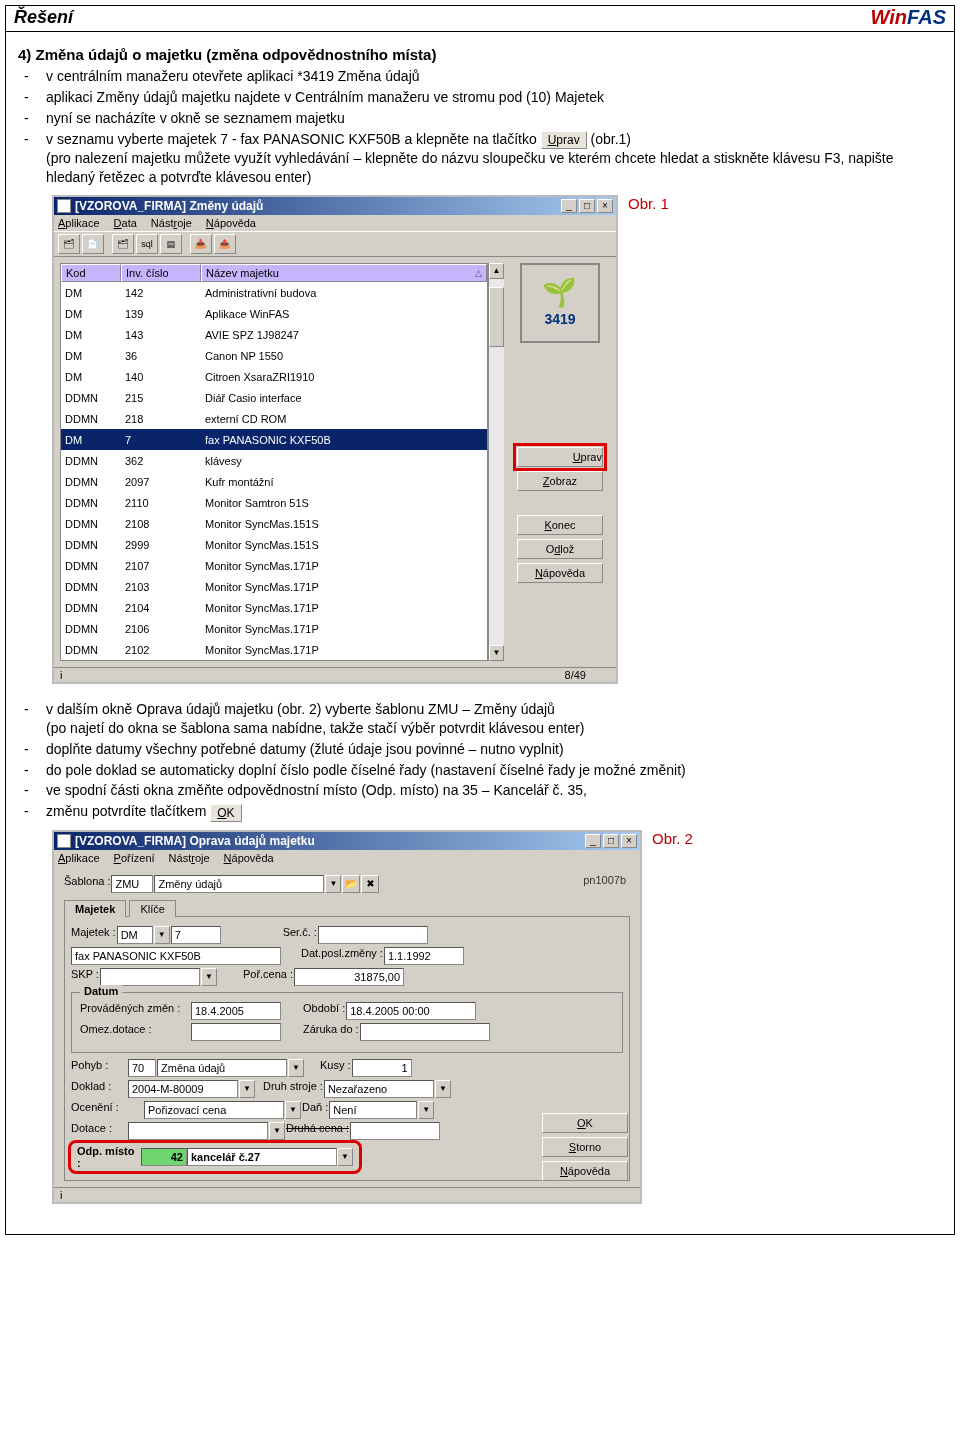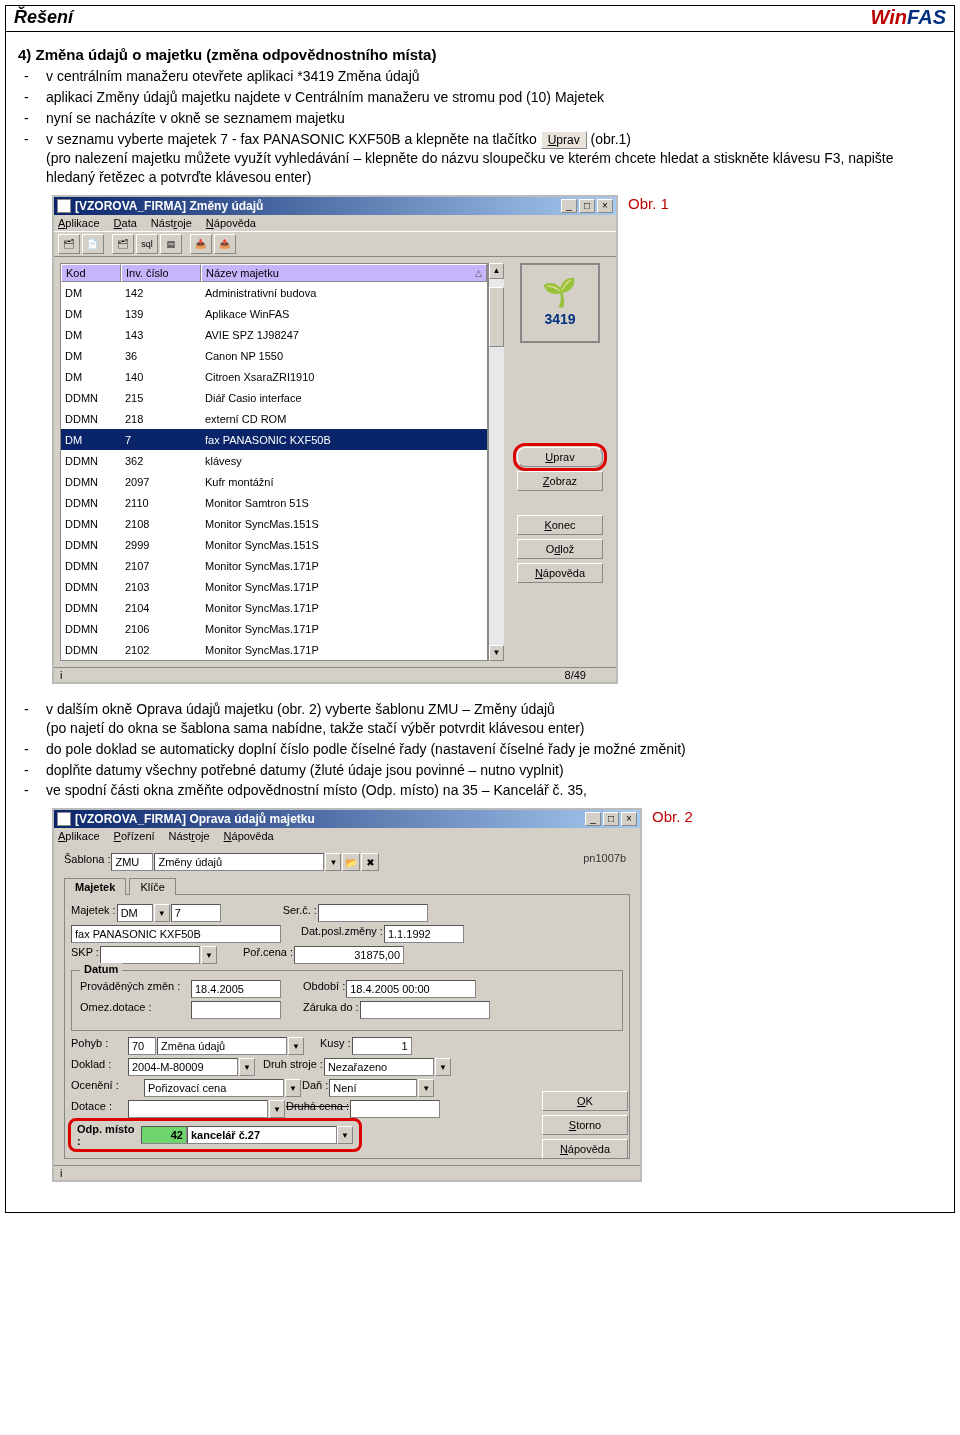--- a/index.html
+++ b/index.html
@@ -47,21 +47,21 @@
   .grid-scroll-v .arw { height:16px; background:#d4d0c8; border:1px solid #888; border-top-color:#fff; border-left-color:#fff; text-align:center; line-height:14px; font-size:8px; }
   .grid-scroll-v .track { flex:1; background:#e8e8e8; position:relative; }
   .grid-scroll-v .thumb { position:absolute; top:8px; left:0; right:0; height:60px; background:#d4d0c8; border:1px solid #888; border-top-color:#fff; border-left-color:#fff;}
   .grid-container { display:flex; }
   .right-panel { width:100px; display:flex; flex-direction:column; align-items:center; gap:4px; }
   .logo3419 { width:80px; height:80px; border:2px solid #888; display:flex; flex-direction:column; align-items:center; justify-content:center; margin-bottom:6px; background:#d4d0c8; }
   .logo3419 .plant { font-size:28px; line-height:1; }
   .logo3419 .lnum { font-weight:bold; color:#003080; font-size:14px; margin-top:4px;}
   .side-btn { width:86px; background:#d4d0c8; border:1px solid #888; border-top-color:#fff; border-left-color:#fff; padding:3px 0; text-align:center; font-size:11px; }
   .side-btn u { text-decoration: underline; }
-  .side-highlight { outline: 3px solid #d00; outline-offset: 1px; border-radius: 8px; }
+  .side-highlight { outline: 3px solid #d00; outline-offset: 1px; border-radius: 0; text-align: right; }
   .win-status { display:flex; justify-content:space-between; padding:1px 6px; border-top:1px solid #888; font-size:11px; }
   .win-status .pagecount { padding-right:24px; }
   
   .win2 { width: 590px; }
   .form-body { padding: 6px 10px; }
   .form-row { display:flex; align-items:flex-start; margin:3px 0; gap:1px; }
   .lbl { font-size:11px; }
   .input-box { background:#fff; border:1px solid #888; border-top-color:#555; border-left-color:#555; padding:1px 3px; font-size:11px; height:18px; display:flex; align-items:center; }
   .dropdown-arrow { width:16px; height:18px; background:#d4d0c8; border:1px solid #888; border-top-color:#fff; border-left-color:#fff; display:flex;align-items:center;justify-content:center; font-size:8px; }
   .icon-small { width:18px; height:18px; background:#d4d0c8; border:1px solid #888; border-top-color:#fff; border-left-color:#fff; display:flex;align-items:center;justify-content:center; font-size:10px; }
@@ -262,23 +262,27 @@
         </div>
       </div>
       <div class="figref">Obr. 1</div>
     </div>
 
     <ul class="dash-list">
       <li>
         <span>v dalším okně Oprava údajů majetku (obr. 2) vyberte šablonu ZMU – Změny údajů</span><br>
         <span>(po najetí do okna se šablona sama nabídne, takže stačí výběr potvrdit klávesou enter)</span>
       </li>
+      <li>doplňte datumy všechny potřebné datumy (žluté údaje jsou povinné – nutno vyplnit)</li>
       <li>do pole doklad se automaticky doplní číslo podle číselné řady (nastavení číselné řady je možné změnit)</li>
-      <li>doplňte datumy všechny potřebné datumy (žluté údaje jsou povinné – nutno vyplnit)</li>
       <li>ve spodní části okna změňte odpovědnostní místo (Odp. místo) na 35 – Kancelář č. 35,</li>
+      <li>
+        <span>změnu potvrdíte tlačítkem </span>
+        <span class="btn-inline"><u>O</u>K</span>
+      </li>
     </ul>
 
     <div class="screenshot-row">
 
       <div class="win-window win2 rel-wrap">
         <div class="win-titlebar">
           <div class="ticon"></div>
           <div class="ttxt">[VZOROVA_FIRMA] Oprava údajů majetku</div>
           <div class="tbtn">_</div>
           <div class="tbtn">□</div>

